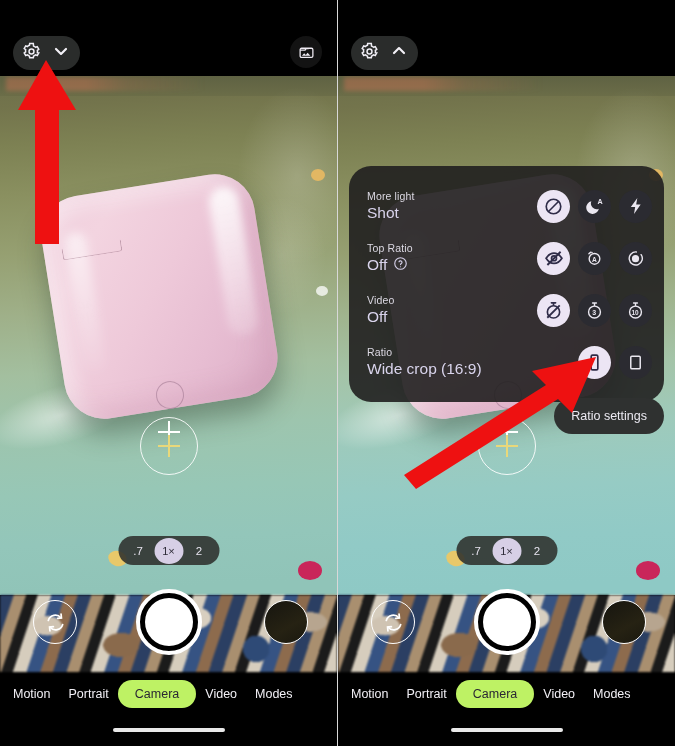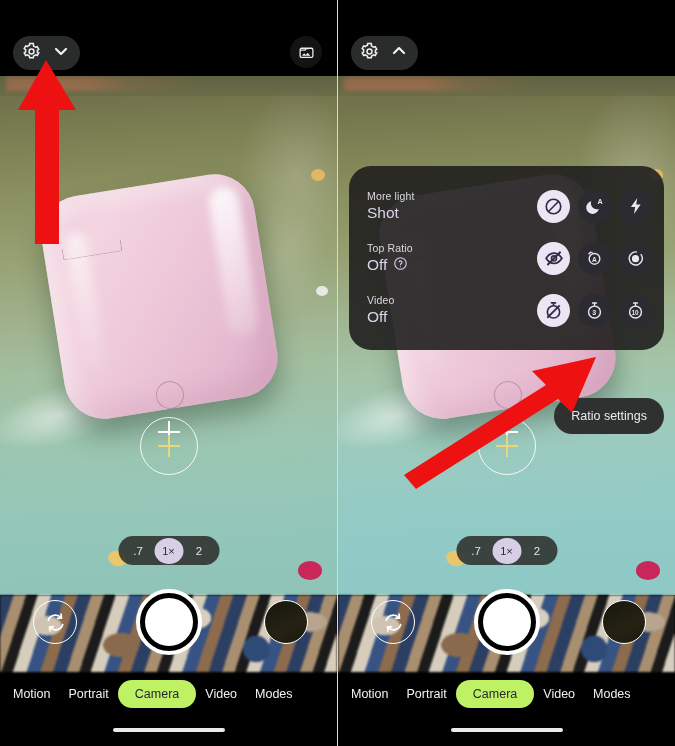--- a/index.html
+++ b/index.html
@@ -466,20 +466,40 @@
             <svg width="21" height="21" viewBox="0 0 24 24" fill="none" stroke="#eae7f0" stroke-width="1.6">
               <circle cx="12" cy="13.8" r="6.8"></circle>
               <line x1="9.8" y1="3.4" x2="14.2" y2="3.4" stroke-linecap="round"></line>
               <line x1="12" y1="3.4" x2="12" y2="6.9"></line>
               <text x="7.4" y="16.9" font-family="Liberation Sans, sans-serif" font-size="7.4" font-weight="bold" fill="#eae7f0" stroke="none">10</text>
             </svg>
           </div>
         </div>
       </div>
 
+      <div class="srow">
+        <div class="slabels">
+          <div class="slabel">Ratio</div>
+          <div class="sval">
+              <span>Wide crop (16:9)</span>
+            </div>
+        </div>
+        <div class="opts">
+          <div class="opt sel">
+            <svg width="21" height="21" viewBox="0 0 24 24" fill="none" stroke="#2f2c48" stroke-width="1.9">
+              <rect x="8.2" y="3.6" width="7.6" height="16.8" rx="1.6"></rect>
+            </svg>
+          </div>
+          <div class="opt">
+            <svg width="21" height="21" viewBox="0 0 24 24" fill="none" stroke="#eae7f0" stroke-width="1.7">
+              <rect x="6.6" y="4.8" width="10.8" height="14.4" rx="1.3"></rect>
+            </svg>
+          </div>
+        </div>
+      </div>
     </div>
 
     <div class="more-settings">Ratio settings</div>
 
     <div class="zoombar">
       <div class="zoomopt">.7</div>
       <div class="zoomopt sel">1×</div>
       <div class="zoomopt">2</div>
     </div>
 

